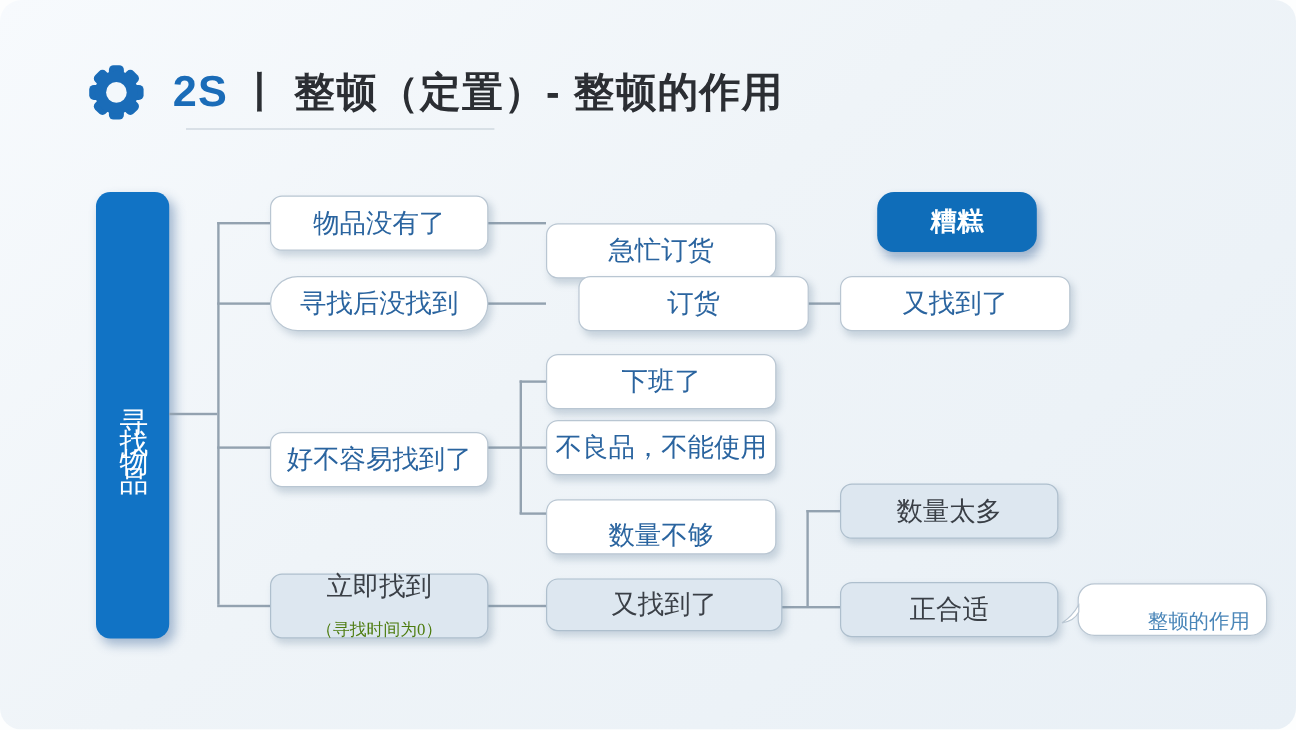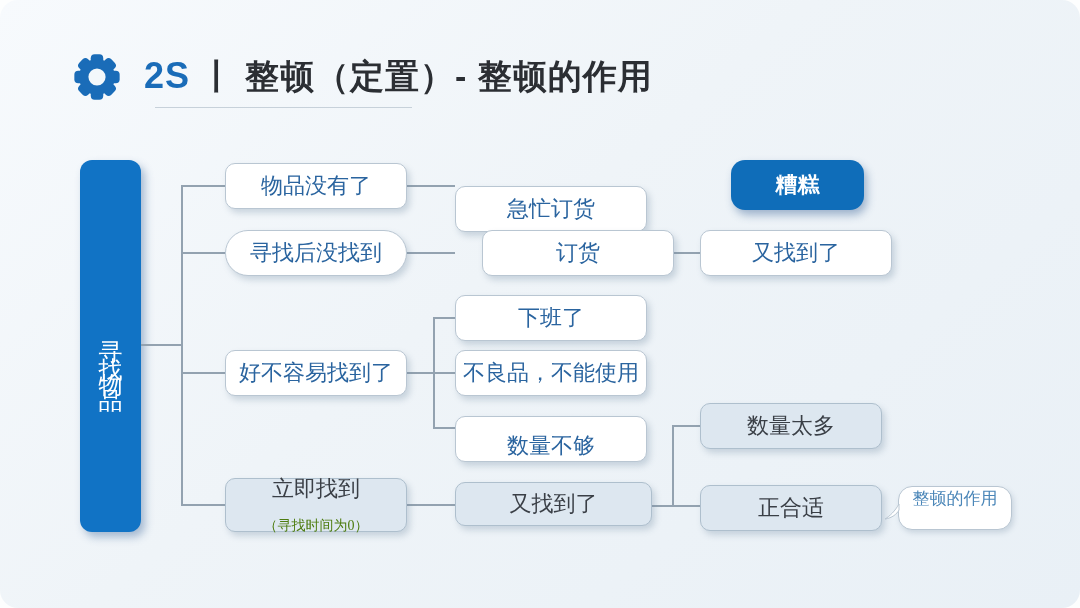--- a/index.html
+++ b/index.html
@@ -42,24 +42,25 @@
   .two-line{flex-direction:column;line-height:1.15;}
   .sub-label{font-size:14px;color:#4d7c0f;}
   
   .h-line,.v-line{position:absolute;background:#93a2b0;}
   .h-line{height:1.5px;}
   .v-line{width:1.5px;}
   
   .callout{
     position:absolute;left:898px;top:486px;width:112px;height:42px;
     background:#ffffff;border:1px solid #b9c6d2;border-radius:14px;
-    display:flex;align-items:flex-start;justify-content:center;
+    display:flex;align-items:flex-end;justify-content:center;
     color:#4a86b8;font-size:17px;
     font-family:Liberation Mono, monospace;
     box-shadow:2px 3px 5px rgba(110,135,160,0.25);
+    padding-left:44px;
   }
   .callout-tail{position:absolute;left:-15px;top:16px;width:16px;height:18px;}
 </style>
 </head>
 <body>
 
 <div class="slide">
 
   <div class="header">
     <svg class="gear" viewBox="0 0 64 64">
@@ -113,21 +114,21 @@
   <div class="box box-white" style="left:225px;top:230px;width:180px;height:44px;border-radius:23px;">
     <span>寻找后没找到</span>
   </div>
   <div class="box box-white" style="left:455px;top:230px;width:190px;height:44px;margin-left:27px;">
     <span>订货</span>
   </div>
   <div class="box box-white" style="left:700px;top:230px;width:190px;height:44px;">
     <span>又找到了</span>
   </div>
 
-  <div class="box box-white" style="left:225px;top:350px;width:180px;height:44px;">
+  <div class="box box-white" style="left:225px;top:360px;width:180px;height:44px;">
     <span>好不容易找到了</span>
   </div>
   <div class="box box-white" style="left:455px;top:295px;width:190px;height:44px;">
     <span>下班了</span>
   </div>
   <div class="box box-white" style="left:455px;top:350px;width:190px;height:44px;">
     <span>不良品，不能使用</span>
   </div>
   <div class="box box-white" style="left:455px;top:416px;width:190px;height:44px;align-items:flex-end;">
     <span>数量不够</span>

